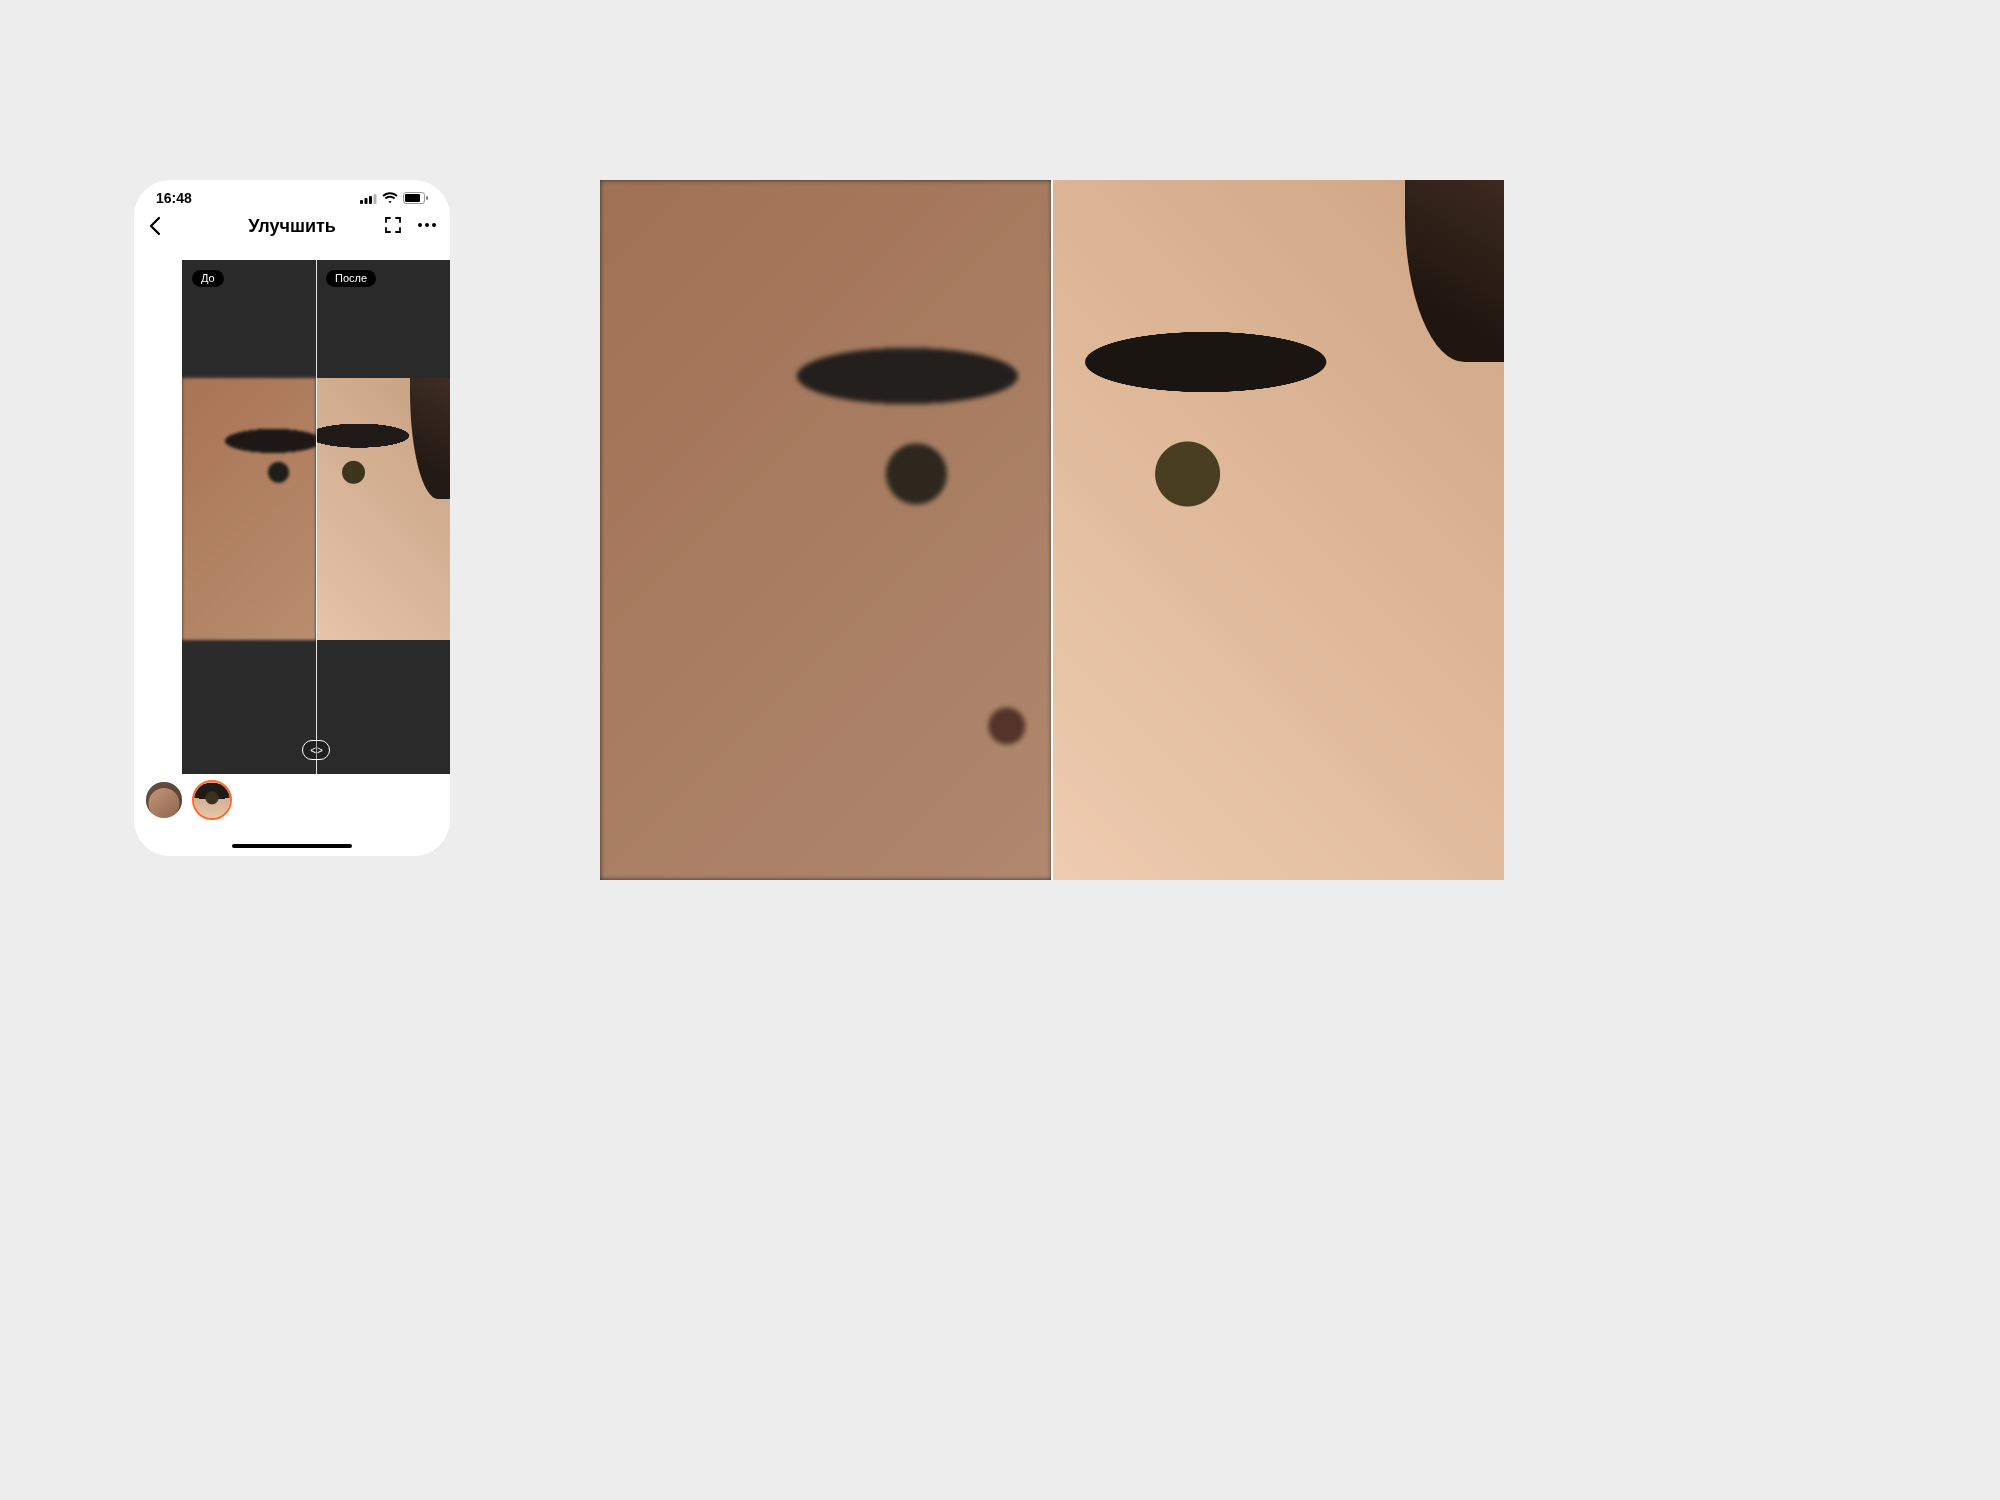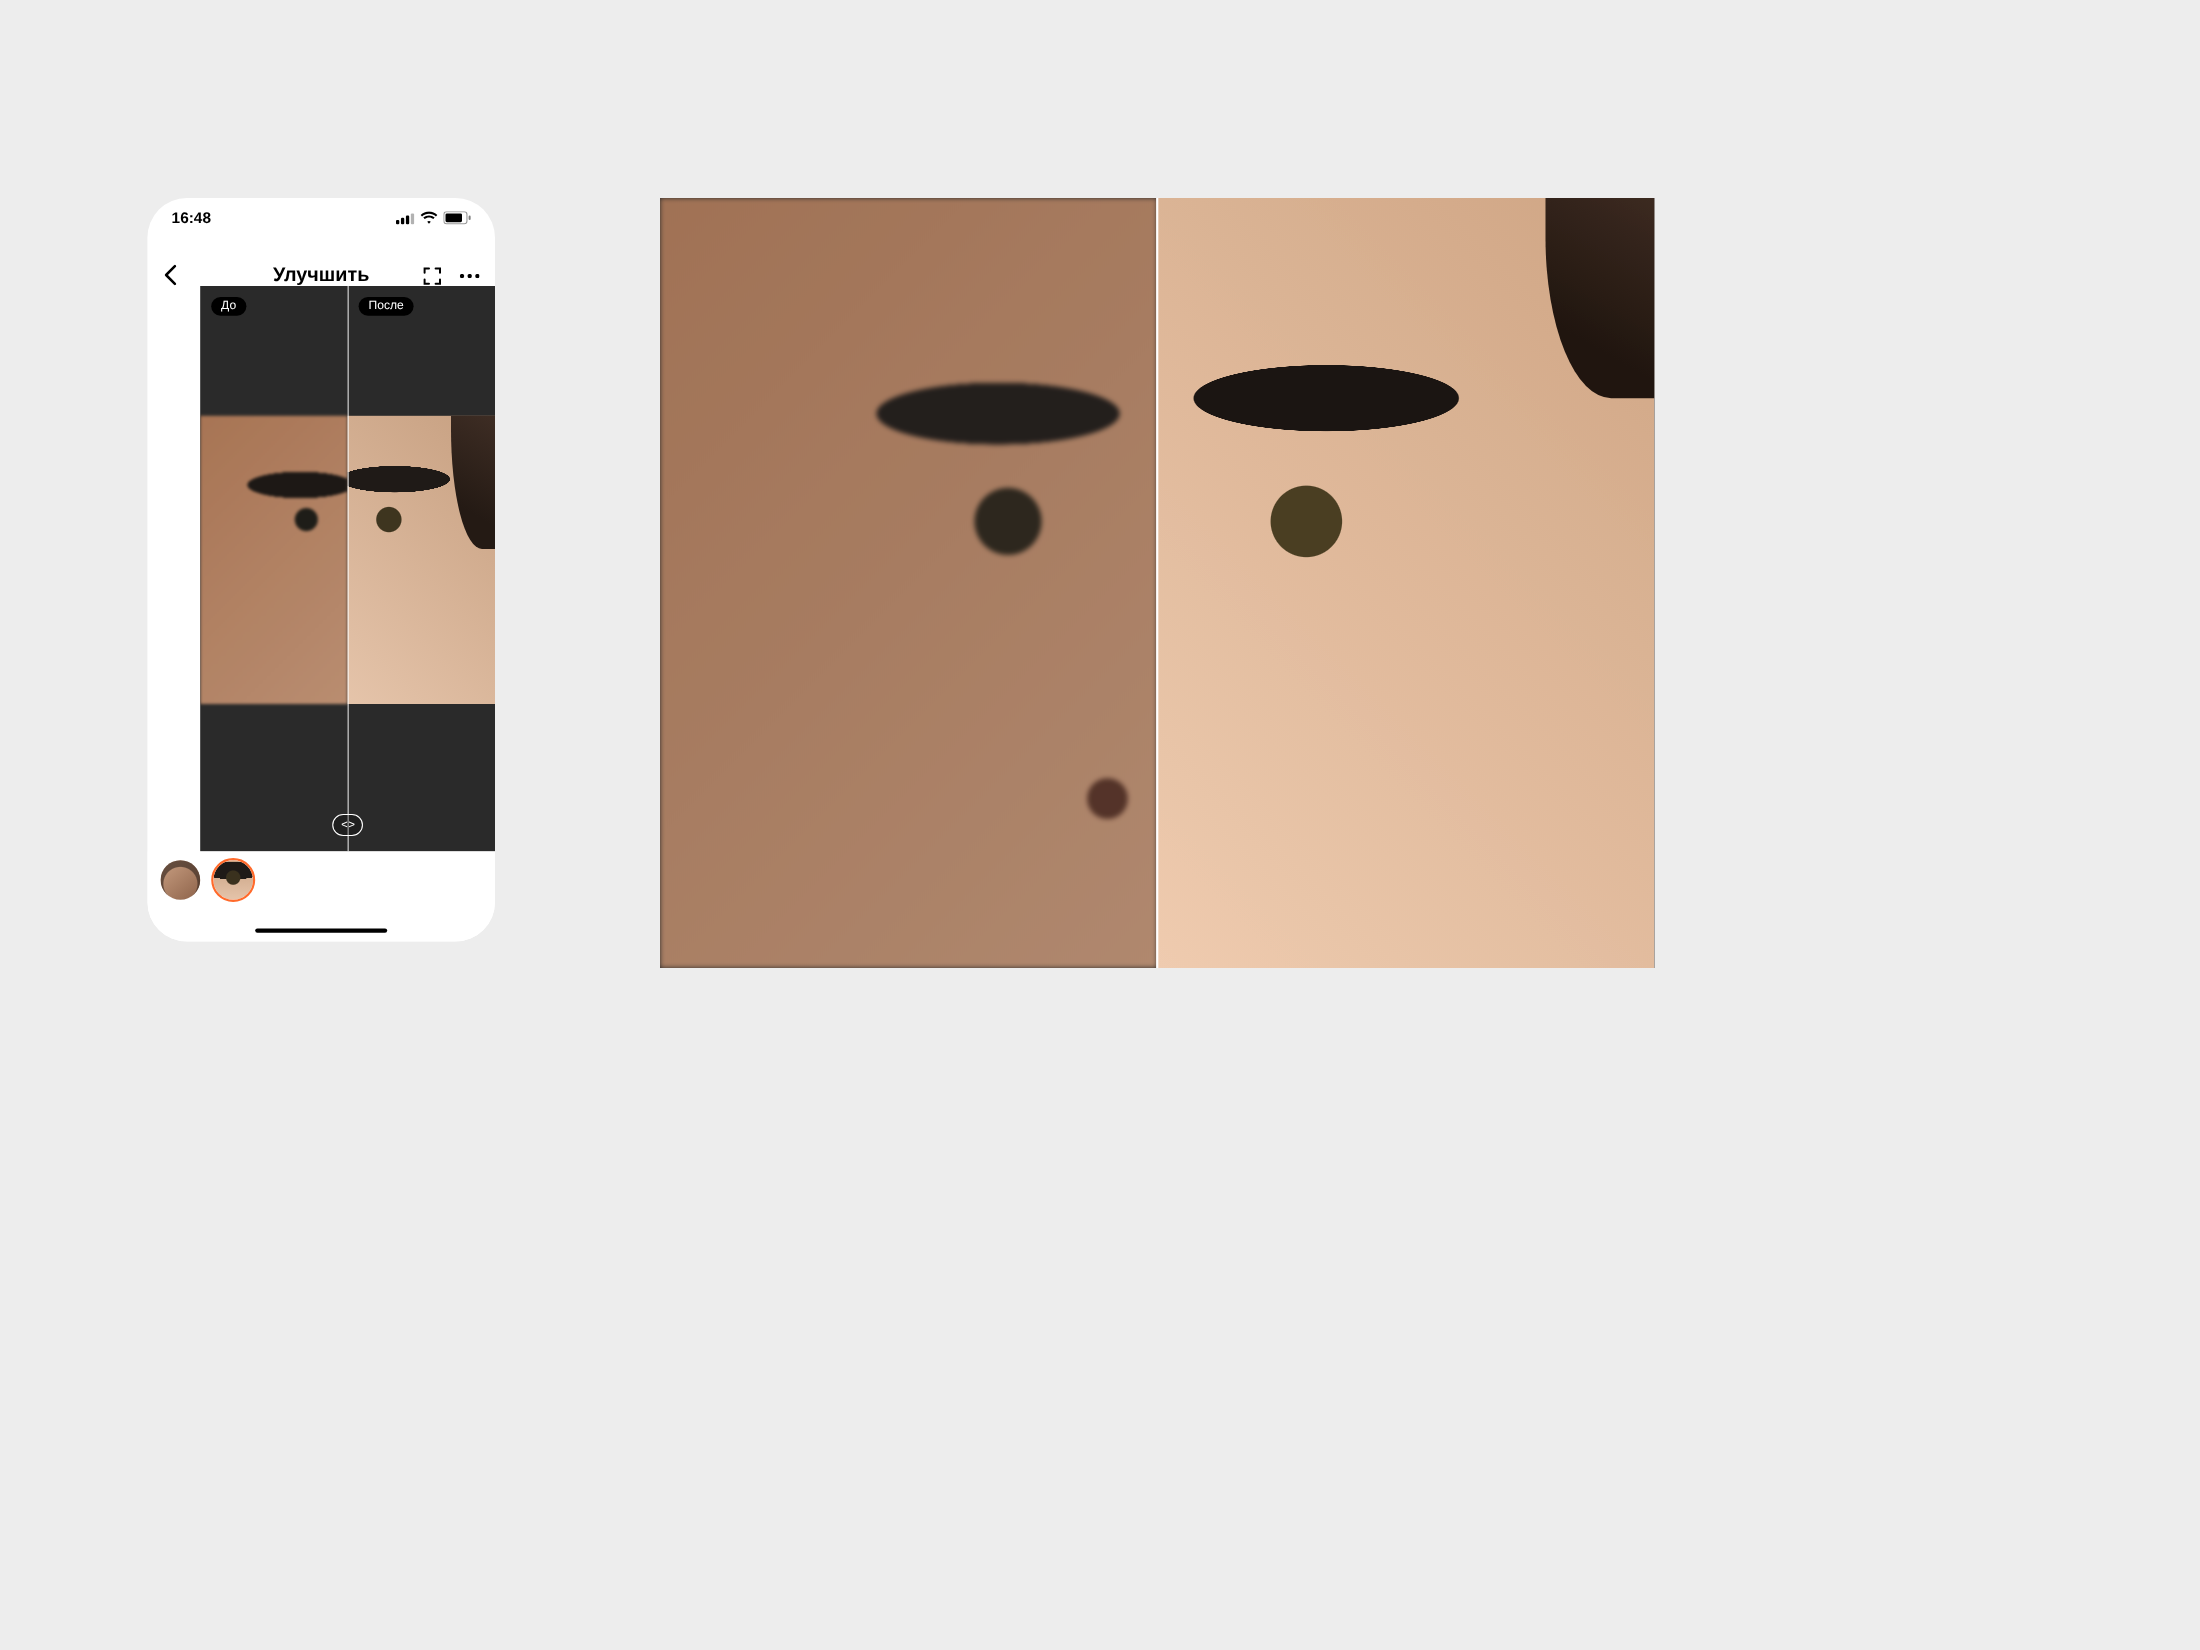--- a/index.html
+++ b/index.html
@@ -80,21 +80,21 @@
   .statusbar{
     height:36px;flex:0 0 36px;
     display:flex;align-items:center;justify-content:space-between;
     padding:0 22px;font-size:14px;font-weight:600;
   }
   .status-icons{display:flex;align-items:center;gap:5px;}
   .status-icons svg{display:block;}
 
   .appbar{
     height:44px;flex:0 0 44px;
-    display:flex;align-items:flex-end;justify-content:space-between;
+    display:flex;align-items:flex-start;justify-content:space-between;
     padding:0 14px;
   }
   .appbar .title{font-size:18px;font-weight:700;}
   .appbar .side{display:flex;align-items:center;gap:16px;min-width:56px;justify-content:flex-end;}
   .appbar .side.left{justify-content:flex-start;}
   .iconbtn{background:none;border:none;padding:0;margin:0;cursor:pointer;display:flex;}
 
   .editor{
     flex:1 1 auto;position:relative;background:var(--dark);overflow:hidden;margin-left:48px;
   }

